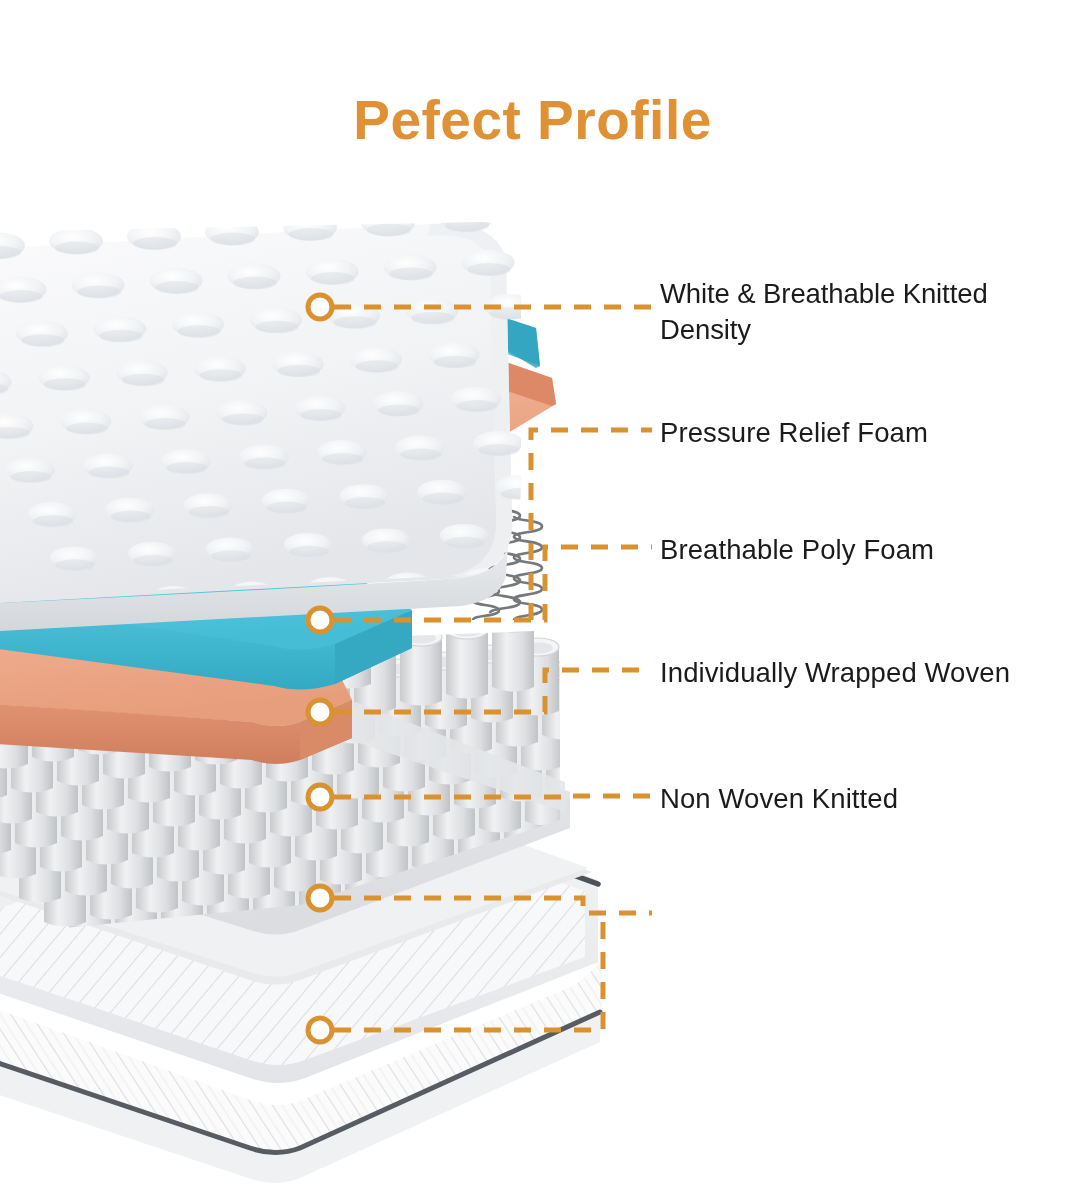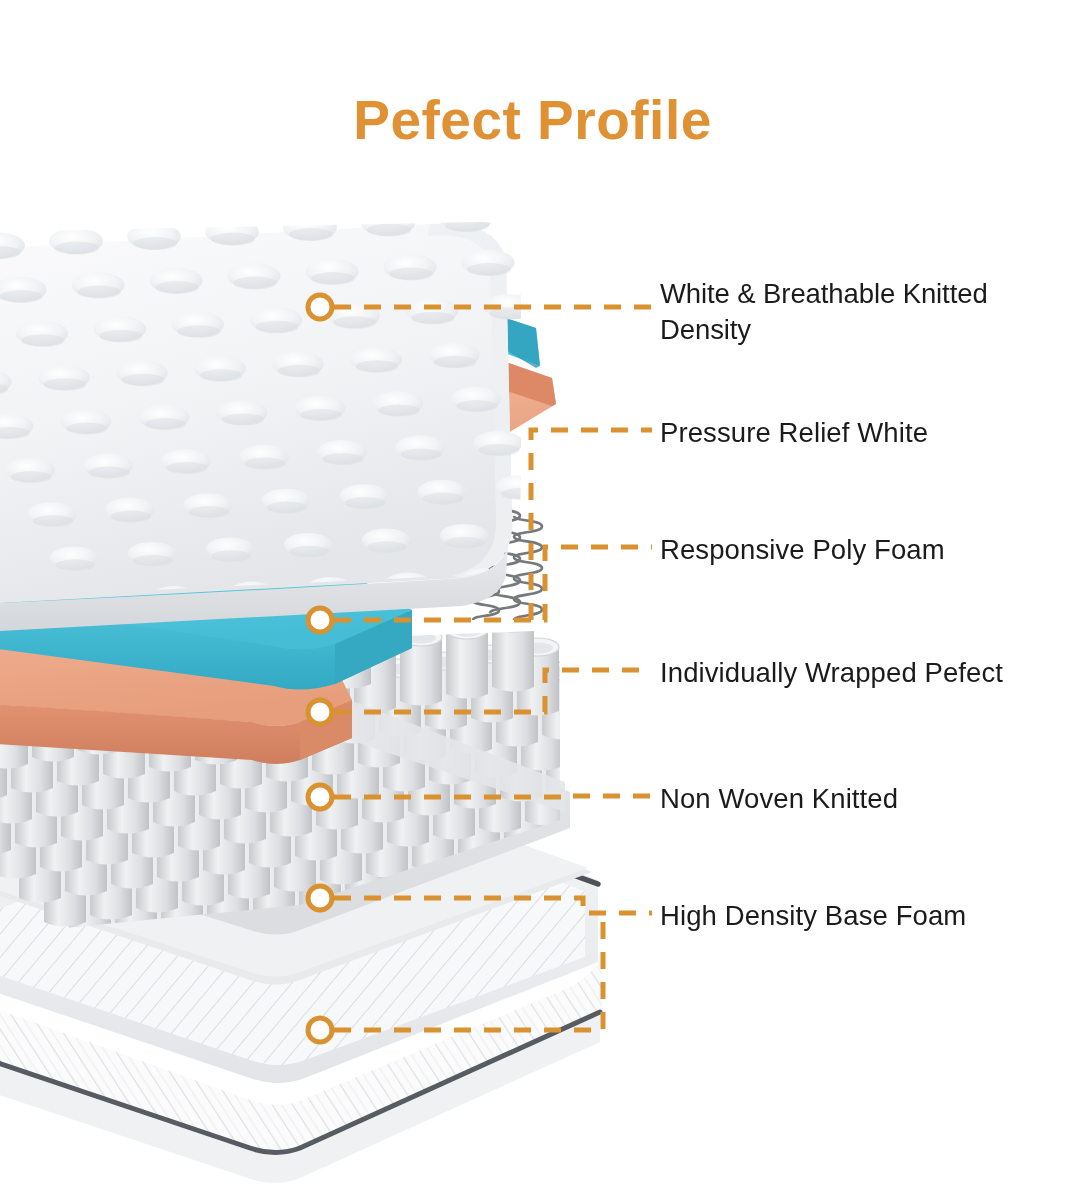--- a/index.html
+++ b/index.html
@@ -1080,19 +1080,18 @@
         <g>
           <circle cx="320" cy="1030" r="12" fill="#ffffff" stroke="#D9922F" stroke-width="5"></circle>
         </g>
       </g>
   </svg>
 
   <div class="label two-line" id="lbl0">
     <div>White &amp; Breathable Knitted</div>
     <div>Density</div>
   </div>
-  <div class="label" id="lbl1">Pressure Relief White</div>
-  <div class="label" id="lbl2">Responsive Poly Foam</div>
-  <div class="label" id="lbl3">Individually Wrapped Pefect</div>
+  <div class="label" id="lbl1">Pressure Relief Foam</div>
+  <div class="label" id="lbl2">Breathable Poly Foam</div>
+  <div class="label" id="lbl3">Individually Wrapped Woven</div>
   <div class="label" id="lbl4">Non Woven Knitted</div>
-  <div class="label" id="lbl5">High Density Base Foam</div>
 
 </div>
 
 </body></html>

